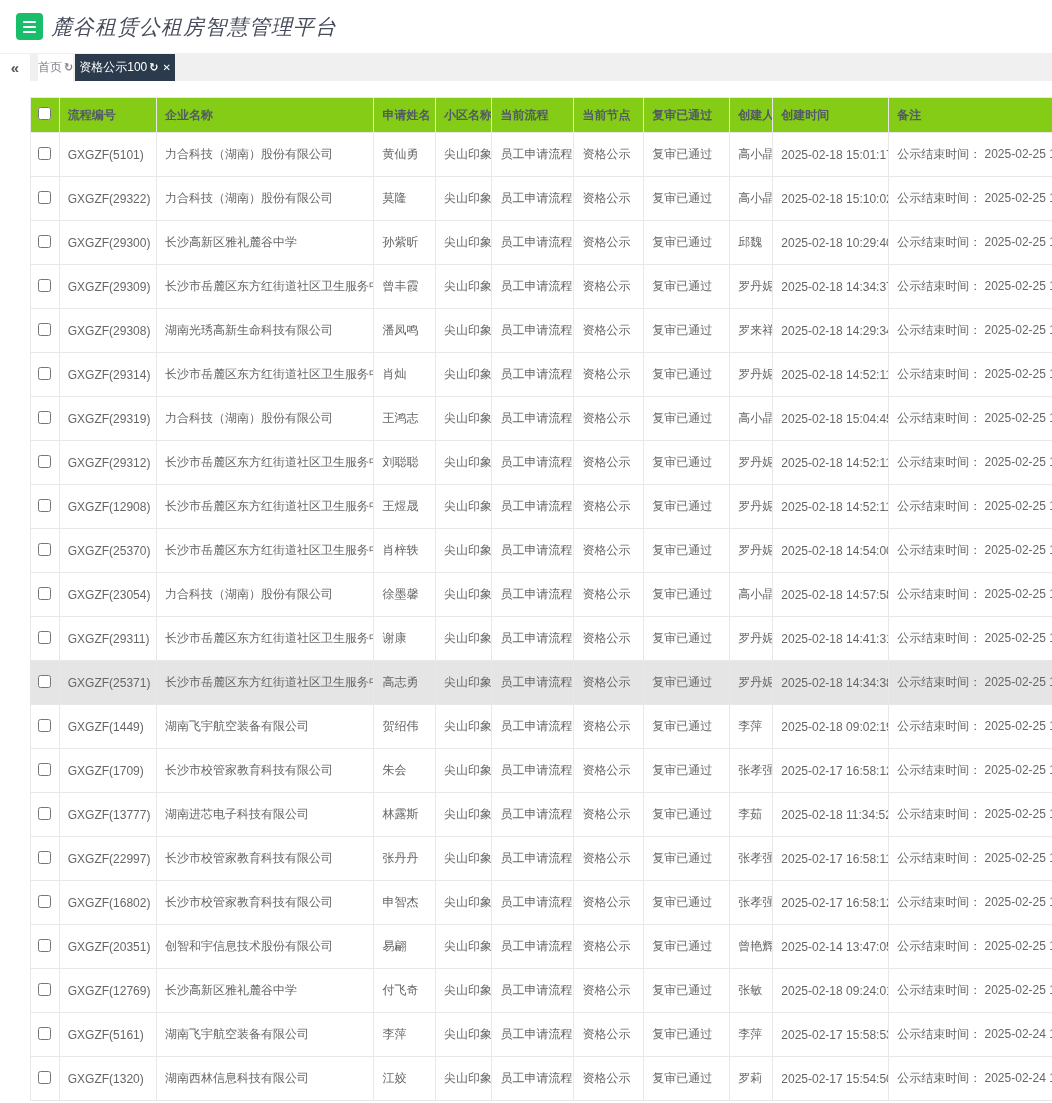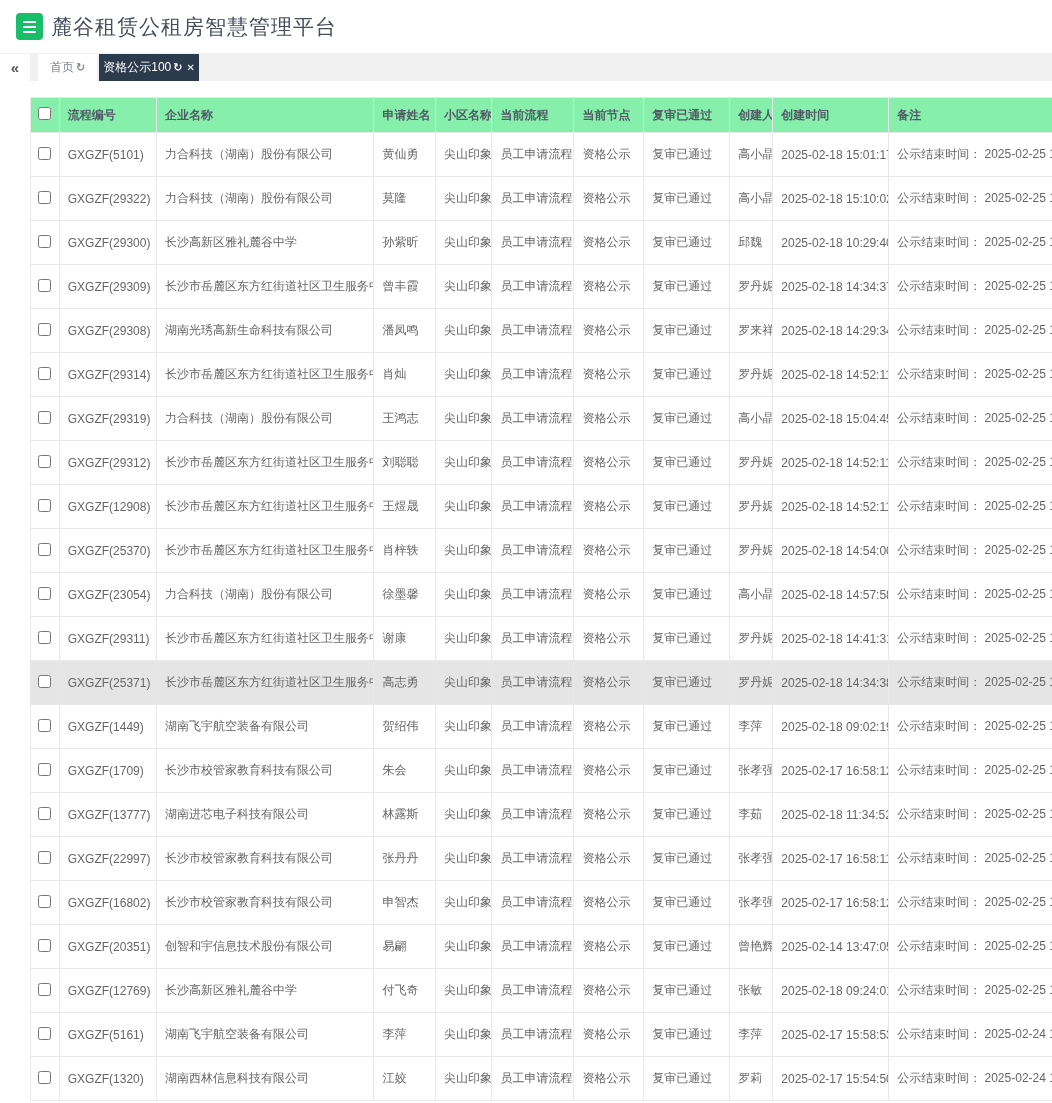--- a/index.html
+++ b/index.html
@@ -4,40 +4,40 @@
 <style>
   * { margin:0; padding:0; box-sizing:border-box; }
   html,body { width:1052px; height:1103px; overflow:hidden; background:#fff;
     font-family:"Liberation Sans","DejaVu Sans",sans-serif; }
 
   
   .app-header { height:53px; background:#fff; display:flex; align-items:center; padding-left:16px; }
   .menu-btn { width:27px; height:27px; background:#19be6b; border-radius:4px;
     display:flex; flex-direction:column; justify-content:center; align-items:center; gap:3px; cursor:pointer; }
   .menu-btn span { display:block; width:13px; height:2px; background:#fff; border-radius:1px; }
-  .app-title { margin-left:8px; font-size:21px; color:#464c5b; letter-spacing:1px; }
+  .app-title { margin-left:8px; font-size:21px; color:#464c5b; letter-spacing:1px;font-style:italic; }
 
   
   .tabbar { height:28px; background:#f0f0f0; display:flex; align-items:stretch; border-top:1px solid #f0f0f0; }
   .collapse-btn { width:30px; background:#fff; display:flex; align-items:center; justify-content:center;
     color:#555; font-size:15px; font-weight:bold; cursor:pointer; }
   .tabs { display:flex; align-items:stretch; margin-left:8px; }
-  .tab { display:flex; align-items:center; padding:0 12px; font-size:12px; cursor:pointer; }
+  .tab { display:flex; align-items:center; padding:0 0; font-size:12px; cursor:pointer; }
   .tab.home { background:#fff; color:#80848f; margin-right:2px; }
   .tab.active { background:#2b3a4d; color:#fff; padding:0 4px; }
   .tab .ricon { font-size:11px; margin-left:2px; font-weight:bold; }
   .tab .xicon { font-size:10px; margin-left:4px; }
 
   
   .content { padding:16px 0 0 30px; }
   .grid-wrap { width:1022px; overflow:hidden; }
   table { border-collapse:collapse; table-layout:fixed; width:1090px; background:#fff; }
   th, td { border:1px solid #e8e8e8; font-size:12px; color:#666; vertical-align:middle;
     padding:0 8px; overflow:hidden; white-space:nowrap; }
-  thead th { height:35px; text-align:left; font-weight:bold; color:#525a66; background:#86efac; }
+  thead th { height:35px; text-align:left; font-weight:bold; color:#525a66; background:#84cc16; }
   tbody td { height:44px; }
   tbody tr.hl td { background:#e5e5e5; }
   th.cb-cell, td.cb-cell { width:28px; text-align:center; padding:0; }
   input[type=checkbox] { width:13px; height:13px; cursor:pointer; }
   col.c-id{width:95px;} col.c-company{width:212px;} col.c-applicant{width:60px;}
   col.c-community{width:55px;} col.c-process{width:80px;} col.c-node{width:68px;}
   col.c-status{width:84px;} col.c-creator{width:42px;} col.c-created{width:113px;}
   col.c-remark{width:225px;}
   
   table { margin-left:0; }

